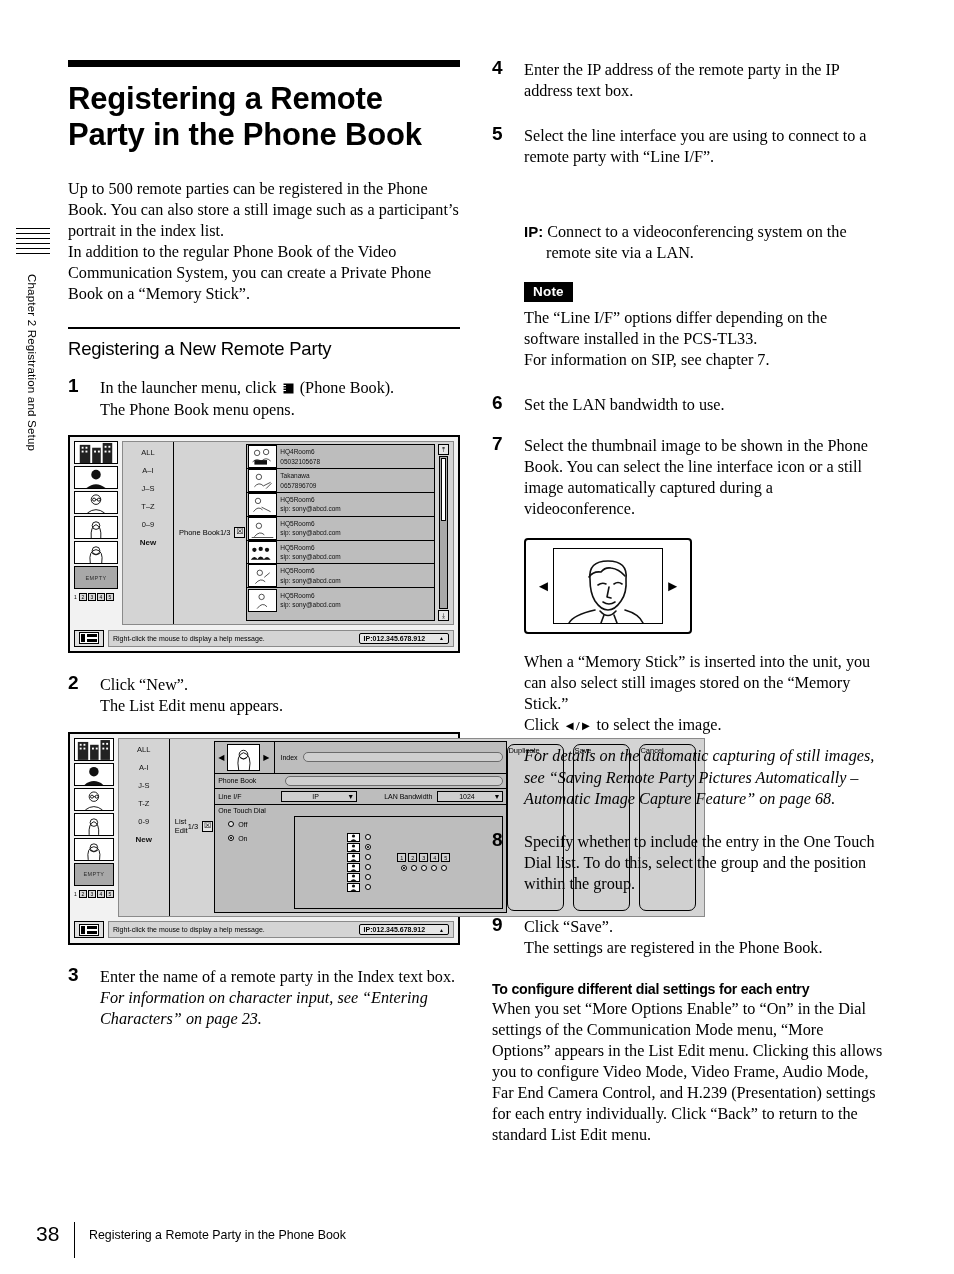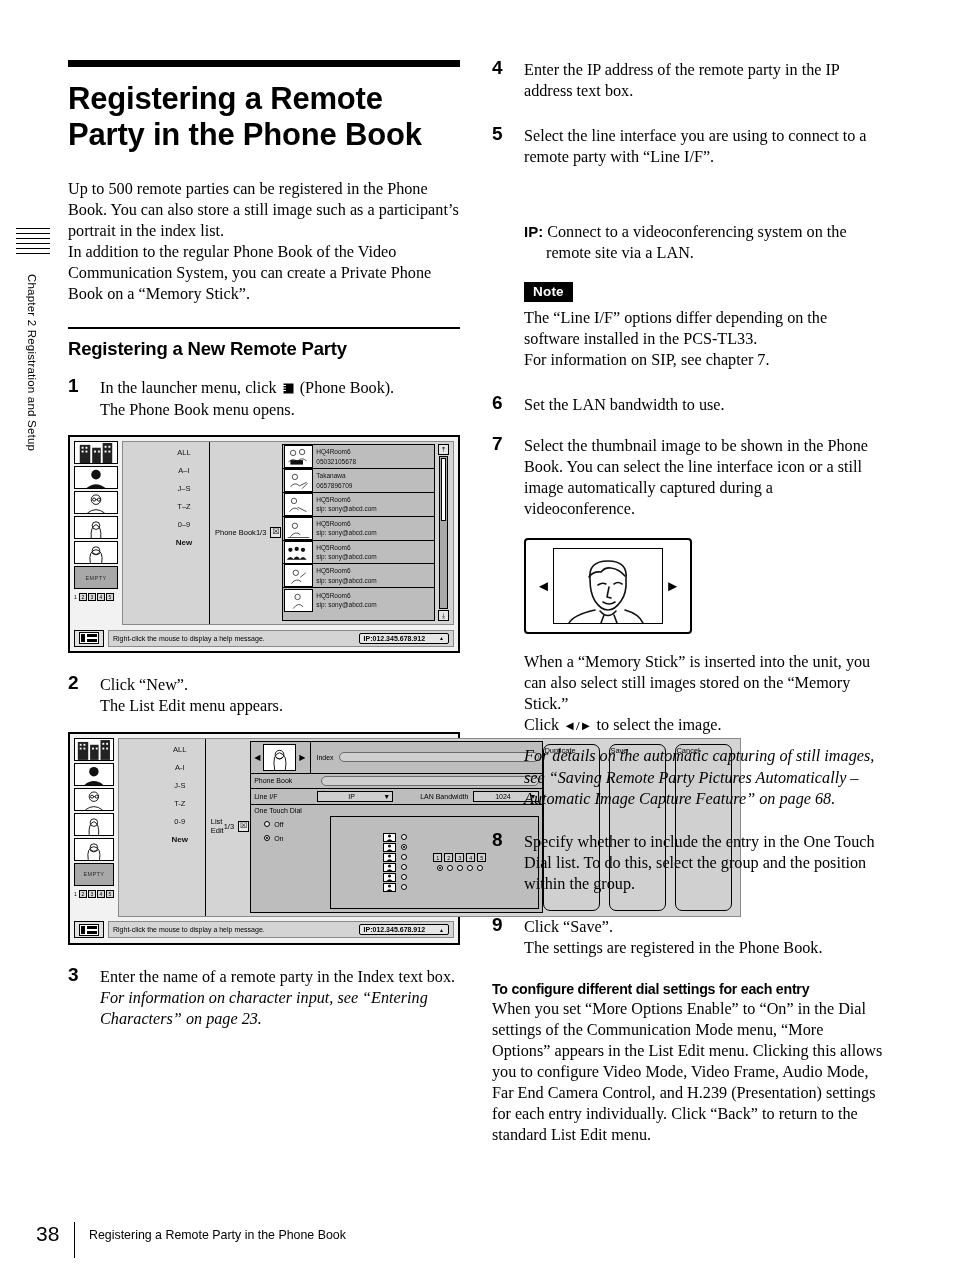--- a/index.html
+++ b/index.html
@@ -79,21 +79,21 @@
     margin: 0 0 26px 0;
     letter-spacing: -0.2px;
   }
   .rule-thin {
     height: 2px;
     background: #000;
     margin: 0 0 9px 0;
   }
   h2.subtitle {
     font-family: "Liberation Sans", sans-serif;
-    font-weight: bold;
+    font-weight: normal;
     font-size: 18.5px;
     margin: 0 0 18px 0;
     letter-spacing: -0.2px;
   }
   h3.runhead {
     font-family: "Liberation Sans", sans-serif;
     font-weight: bold;
     font-size: 14.2px;
     margin: 0 0 2px 0;
     letter-spacing: -0.25px;
@@ -227,21 +227,20 @@
   .nav-letters {
     width: 50px;
     border-right: 1.5px solid #000;
     padding: 6px 0 0 0;
     display: flex;
     flex-direction: column;
     align-items: center;
     gap: 9px;
     font-size: 7.5px;
     color: #111;
-    margin-left: 36px;
   }
   .nav-letters .newitem { font-weight: bold; font-size: 8px; }
   .panel {
     flex: 1;
     padding: 2px 3px 3px 3px;
     display: flex;
     flex-direction: row;
     min-width: 0;
   }
   .panel-head {

